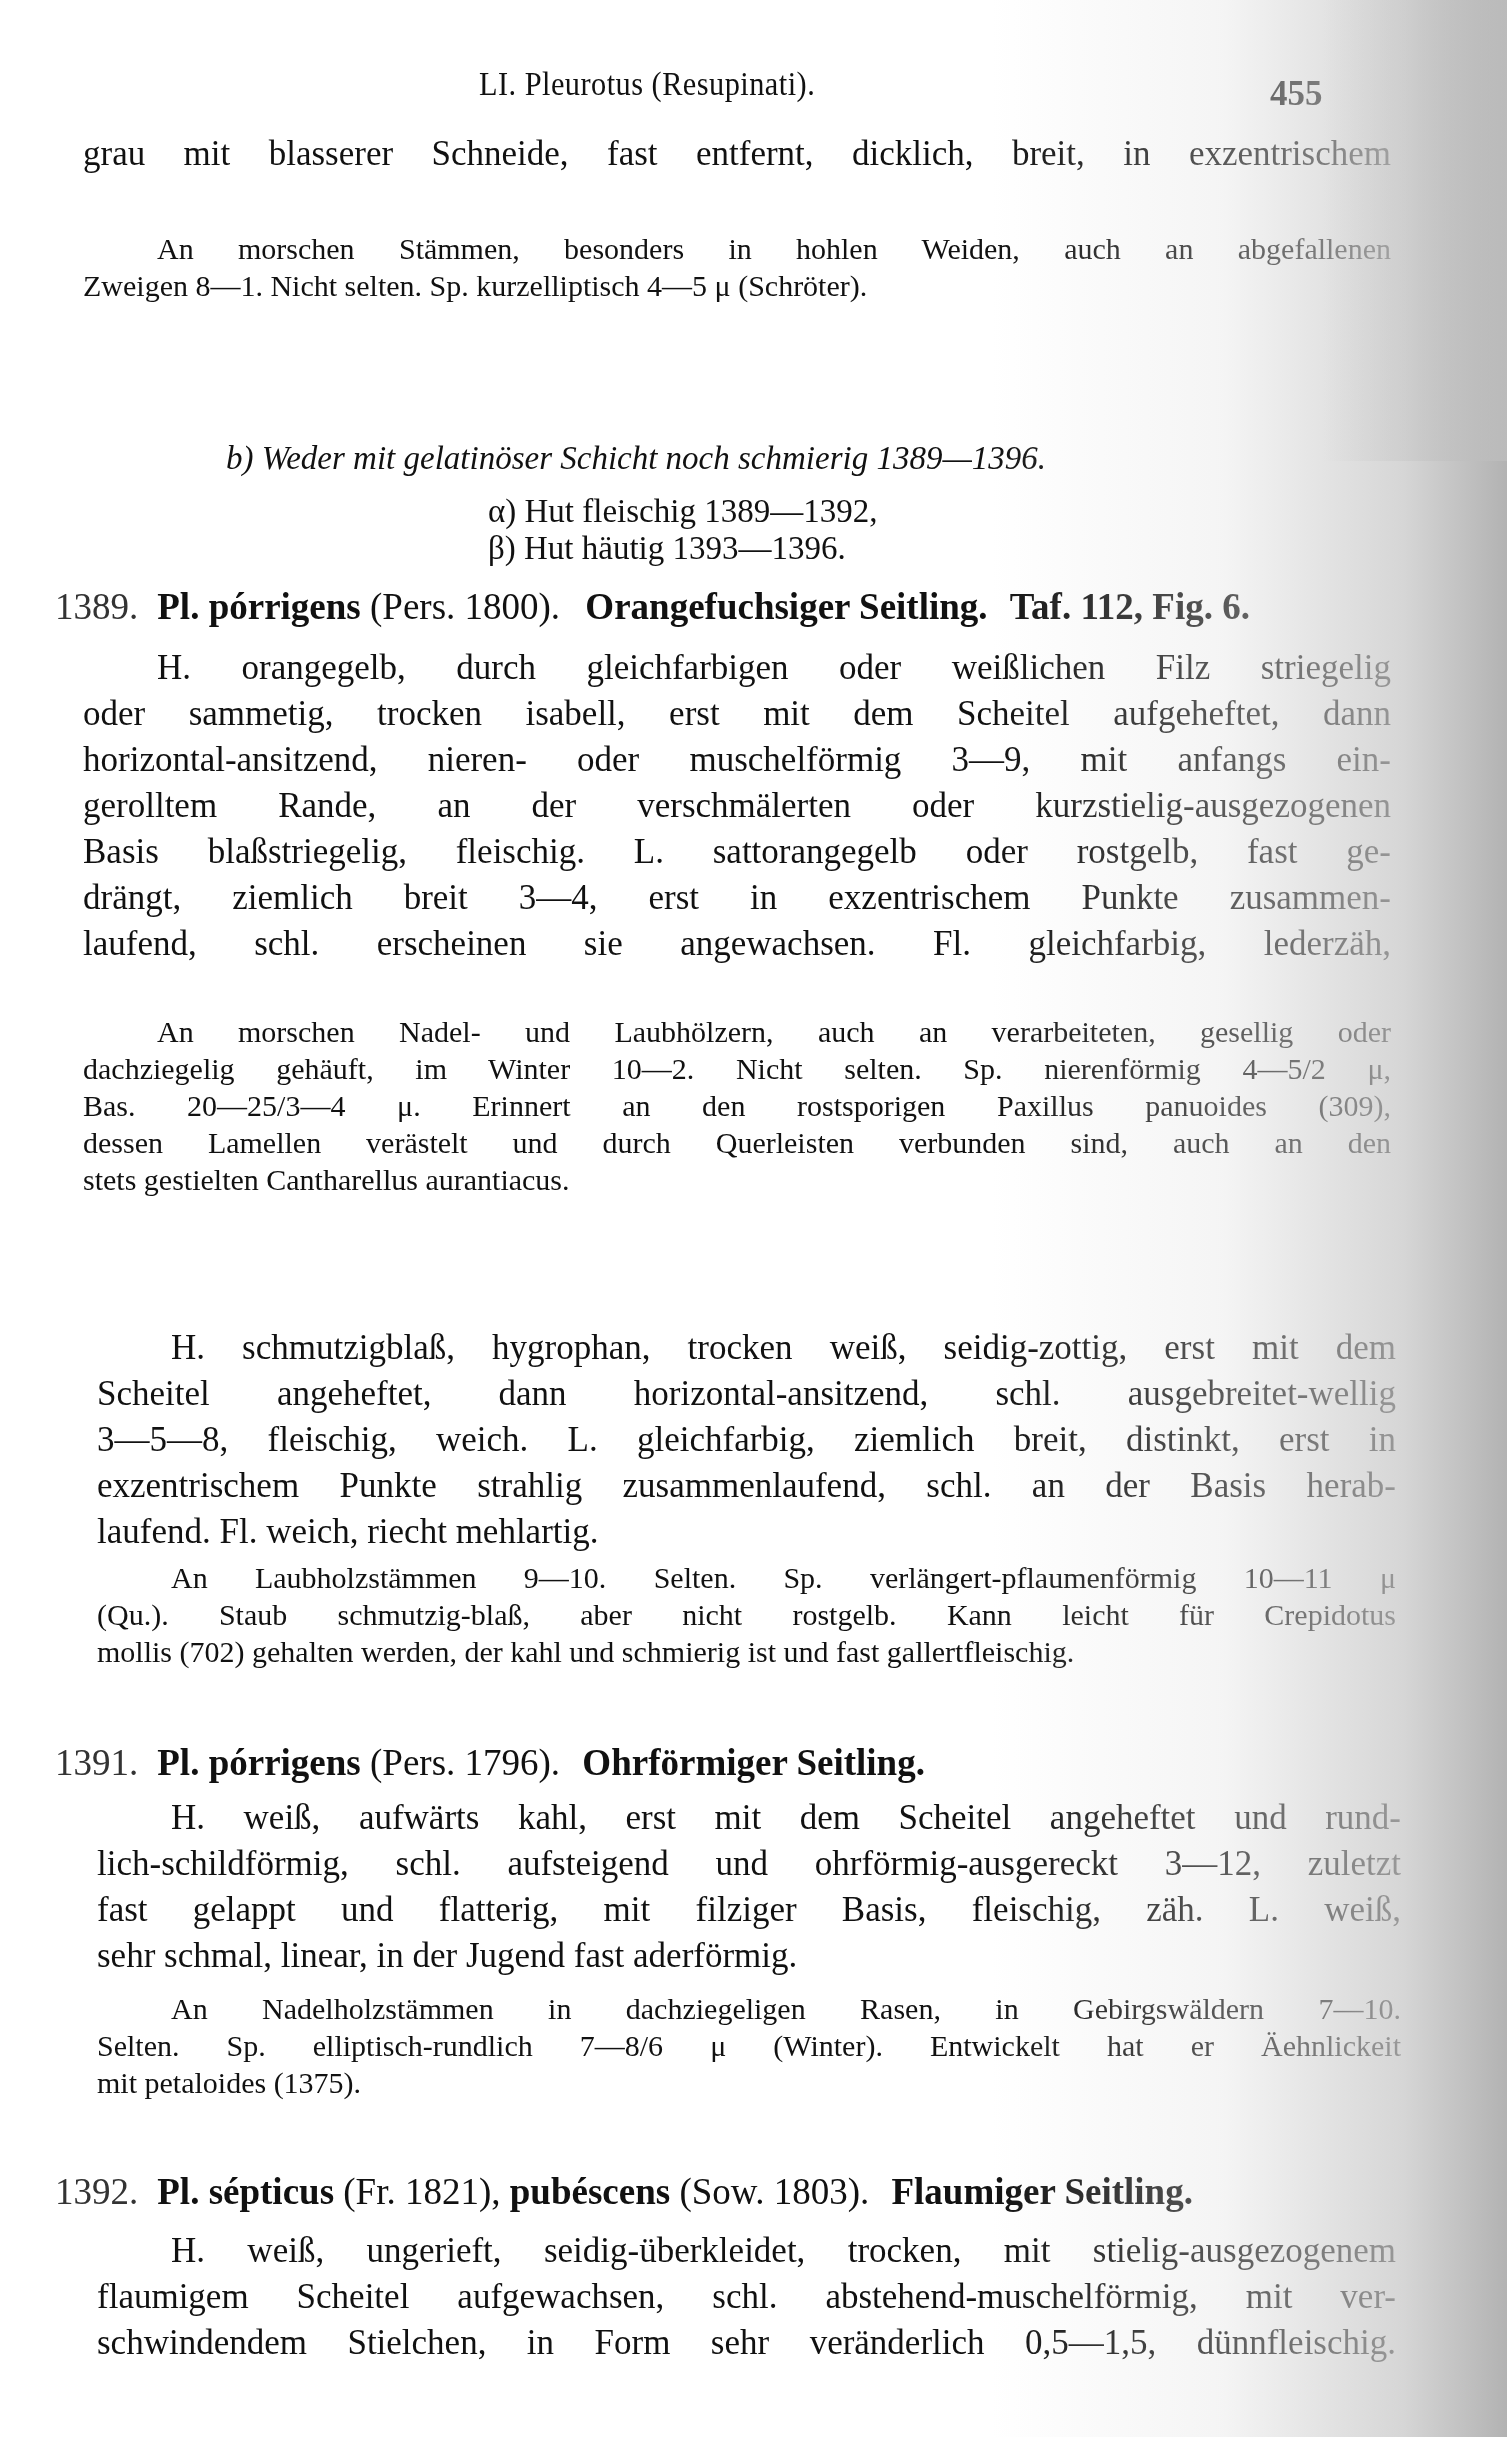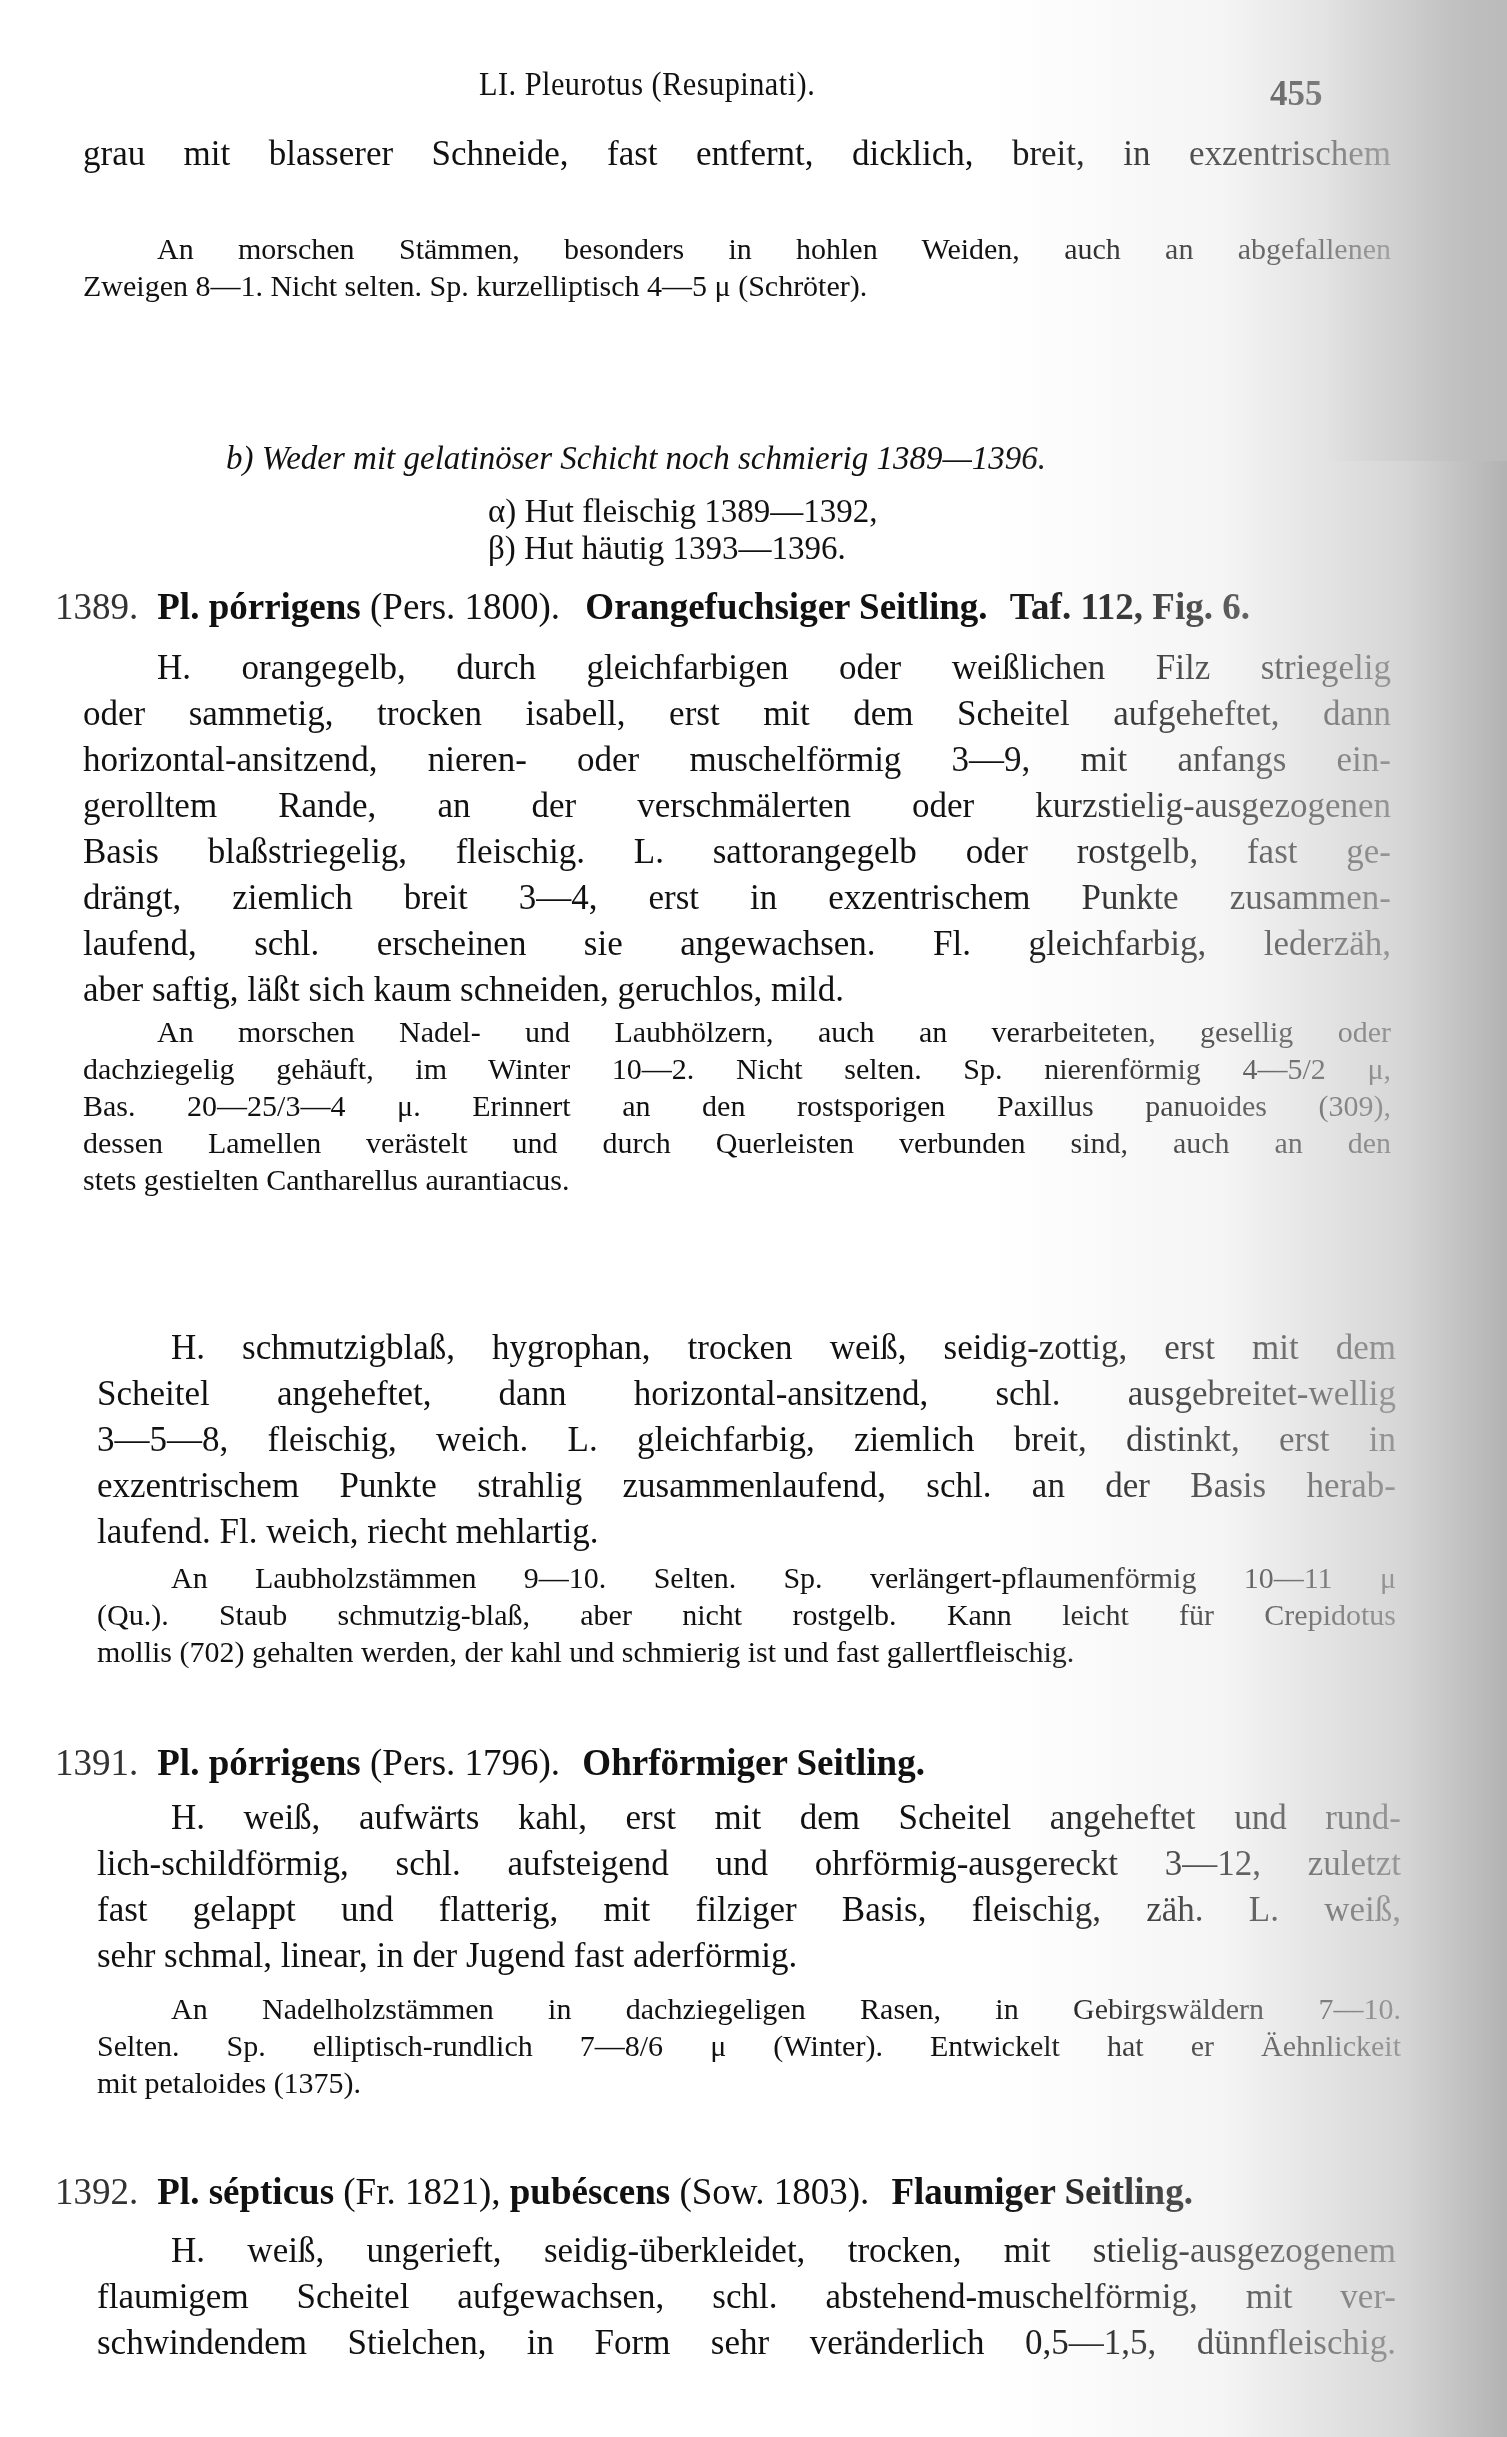--- a/index.html
+++ b/index.html
@@ -60,21 +60,20 @@
     <b style="margin-left:13px;">Taf. 112, Fig. 6.</b>
   </div>
   <div class="p" style="top:645px;">
     <span class="ln ind">H. orangegelb, durch gleichfarbigen oder weißlichen Filz striegelig</span>
     <span class="ln">oder sammetig, trocken isabell, erst mit dem Scheitel aufgeheftet, dann</span>
     <span class="ln">horizontal-ansitzend, nieren- oder muschelförmig 3—9, mit anfangs ein-</span>
     <span class="ln">gerolltem Rande, an der verschmälerten oder kurzstielig-ausgezogenen</span>
     <span class="ln">Basis blaßstriegelig, fleischig. L. sattorangegelb oder rostgelb, fast ge-</span>
     <span class="ln">drängt, ziemlich breit 3—4, erst in exzentrischem Punkte zusammen-</span>
     <span class="ln">laufend, schl. erscheinen sie angewachsen. Fl. gleichfarbig, lederzäh,</span>
-    <span class="ln last">aber saftig, läßt sich kaum schneiden, geruchlos, mild.</span>
   </div>
   <div class="p small" style="top:1013px;">
     <span class="ln ind">An morschen Nadel- und Laubhölzern, auch an verarbeiteten, gesellig oder</span>
     <span class="ln">dachziegelig gehäuft, im Winter 10—2. Nicht selten. Sp. nierenförmig 4—5/2 μ,</span>
     <span class="ln">Bas. 20—25/3—4 μ. Erinnert an den rostsporigen Paxillus panuoides (309),</span>
     <span class="ln">dessen Lamellen verästelt und durch Querleisten verbunden sind, auch an den</span>
     <span class="ln last">stets gestielten Cantharellus aurantiacus.</span>
   </div>
 
   <div class="p" style="top:1325px; left:97px; width:1299px;">

